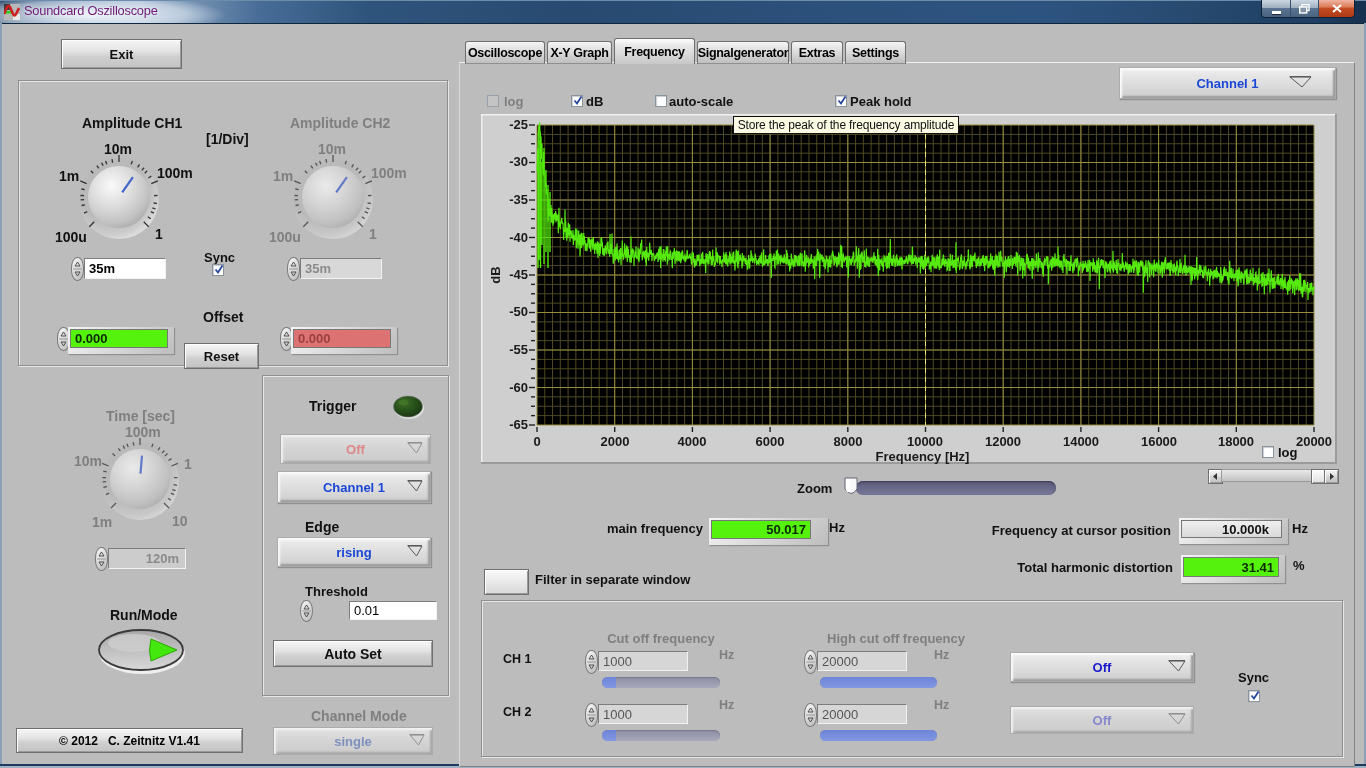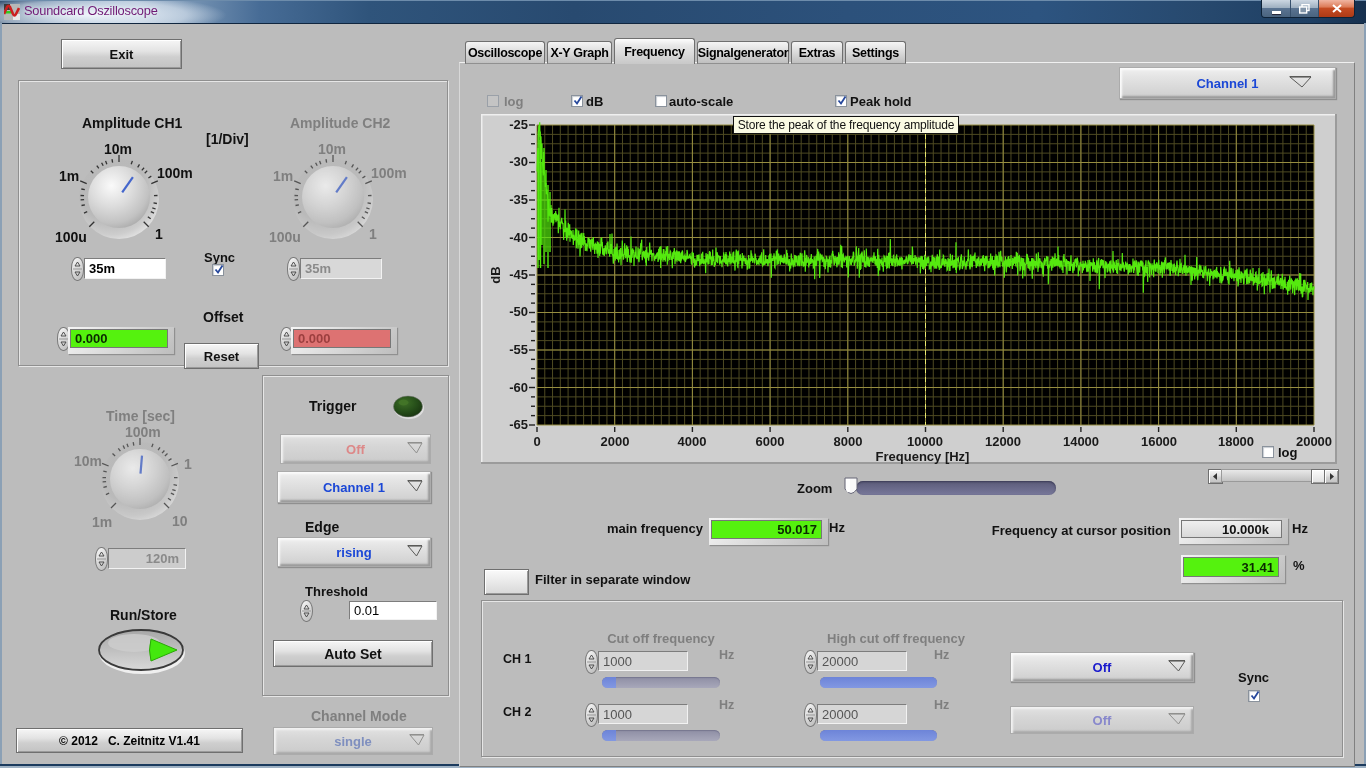--- a/index.html
+++ b/index.html
@@ -248,21 +248,21 @@
     <div class="abs b g" style="left:74px;top:453px;font-size:14px;">10m</div>
     <div class="abs b g" style="left:184px;top:456px;font-size:14px;">1</div>
     <div class="abs b g" style="left:92px;top:514px;font-size:14px;">1m</div>
     <div class="abs b g" style="left:172px;top:513px;font-size:14px;">10</div>
     <div class="spin" style="left:95px;top:547px;height:22px"><svg width="11" height="22">
         <path d="M5.5 4 L8 8 L3 8 Z" fill="none" stroke="#444" stroke-width="0.9"></path>
         <path d="M5.5 18 L8 14 L3 14 Z" fill="none" stroke="#444" stroke-width="0.9"></path>
         <line x1="1" y1="11.0" x2="10" y2="11.0" stroke="#999" stroke-width="1"></line>
       </svg></div>
     <div class="abs sunk fld" style="left:108px;top:548px;width:70px;height:19px;background:#cccccc;color:#8a8a8a;justify-content:flex-end;padding-right:6px;font-weight:bold;">120m</div>
-    <div class="abs b" style="left:110px;top:607px;font-size:14px;">Run/Store</div>
+    <div class="abs b" style="left:110px;top:607px;font-size:14px;">Run/Mode</div>
     <svg class="abs" style="left:96px;top:626px" width="95" height="50">
 <defs>
         <linearGradient id="rsg" x1="0" y1="0" x2="0" y2="1">
 <stop offset="0%" stop-color="#a8a8a8"></stop>
           <stop offset="45%" stop-color="#bdbdbd"></stop>
           <stop offset="100%" stop-color="#d8d8d8"></stop>
         </linearGradient>
       </defs>
 <ellipse cx="46" cy="27" rx="43" ry="21" fill="#f4f4f4" opacity="0.9"></ellipse>
 <ellipse cx="45" cy="24" rx="42" ry="20" fill="url(#rsg)" stroke="#3a3a3a" stroke-width="1.8"></ellipse>
@@ -589,28 +589,29 @@
       </div>
 </div>
     <div class="abs b" style="left:797px;top:481px;">Zoom</div>
     <div class="abs" style="left:856px;top:481px;width:200px;height:14px;border-radius:7px;background:linear-gradient(180deg,#5a5a78,#78789a);box-shadow:inset 0 1px 2px #3a3a55;"></div>
     <svg class="abs" style="left:842px;top:477px" width="18" height="22">
 <path d="M3 1 L15 1 L15 12 Q9 21 3 12 Z" fill="#f8f8f8" stroke="#667" stroke-width="1"></path>
 <path d="M4 2 L8 2 L8 14 Q6 17 4 13 Z" fill="#fff"></path>
 </svg>
     <div class="abs b" style="left:383px;top:521px;width:320px;text-align:right;">main frequency</div>
     <div class="abs" style="left:709px;top:518px;width:115px;height:23px;background:linear-gradient(135deg,#f5f5f5,#bdbdbd);box-shadow:1px 1px 1px #909090;padding:2px;">
-      <div style="width:111px;height:19px;background:#55f20e;border:1px solid #777;display:flex;align-items:center;justify-content:flex-end;font-size:13px;font-weight:bold;color:#0a2a00;padding-left:18px;padding-right:4px;box-sizing:border-box;">50.017</div>
+      <div style="width:100px;height:19px;background:#55f20e;border:1px solid #777;display:flex;align-items:center;justify-content:flex-end;font-size:13px;font-weight:bold;color:#0a2a00;padding-left:18px;padding-right:4px;box-sizing:border-box;">50.017</div>
     </div>
     <div class="abs b" style="left:829px;top:520px;">Hz</div>
     <div class="abs b" style="left:851px;top:523px;width:320px;text-align:right;">Frequency at cursor position</div>
     <div class="abs" style="left:1179px;top:518px;width:105px;height:22px;background:linear-gradient(135deg,#f5f5f5,#bdbdbd);box-shadow:1px 1px 1px #909090;padding:2px;">
       <div style="width:101px;height:18px;background:linear-gradient(180deg,#efefef,#d9d9d9);border:1px solid #777;display:flex;align-items:center;justify-content:flex-end;font-size:13px;font-weight:bold;color:#111;padding-left:4px;padding-right:12px;box-sizing:border-box;">10.000k</div>
     </div>
     <div class="abs b" style="left:1292px;top:521px;">Hz</div>
+    <div class="abs b" style="left:853px;top:560px;width:320px;text-align:right;">Total harmonic distortion</div>
     <div class="abs" style="left:1181px;top:555px;width:100px;height:24px;background:linear-gradient(135deg,#f5f5f5,#bdbdbd);box-shadow:1px 1px 1px #909090;padding:2px;">
       <div style="width:96px;height:20px;background:#55f20e;border:1px solid #777;display:flex;align-items:center;justify-content:flex-end;font-size:13px;font-weight:bold;color:#0a2a00;padding-left:4px;padding-right:4px;box-sizing:border-box;">31.41</div>
     </div>
     <div class="abs b" style="left:1293px;top:558px;">%</div>
     <div class="abs btn" style="left:484px;top:569px;width:43px;height:24px;background:linear-gradient(180deg,#fafafa,#d8d8d8);"></div>
     <div class="abs b" style="left:535px;top:572px;">Filter in separate window</div>
     <div class="abs grp" style="left:481px;top:600px;width:860px;height:155px;"></div>
     <div class="abs b g" style="left:661px;top:631px;transform:translateX(-50%);">Cut off frequency</div>
     <div class="abs b g" style="left:896px;top:631px;transform:translateX(-50%);">High cut off frequency</div>
     <div class="abs b" style="left:503px;top:652px;font-size:12.5px;">CH 1</div>

